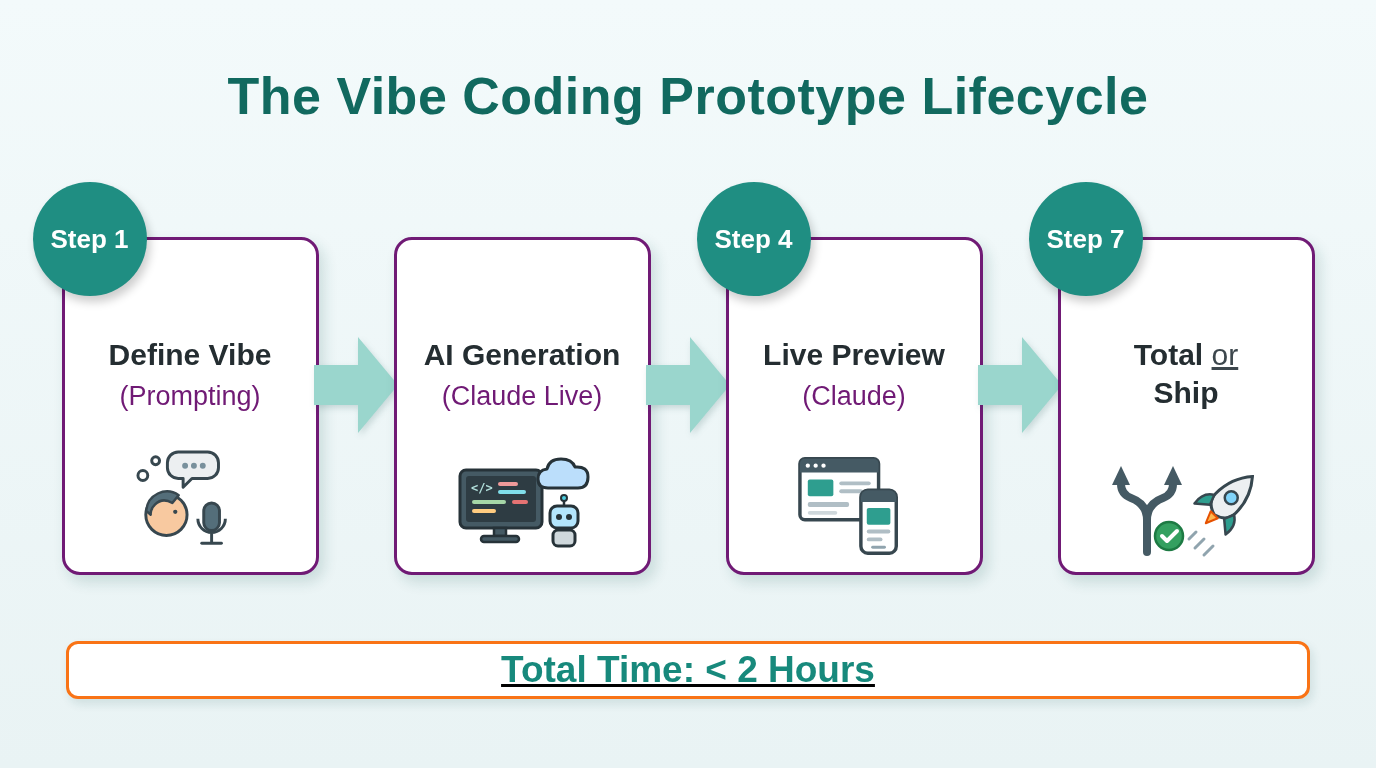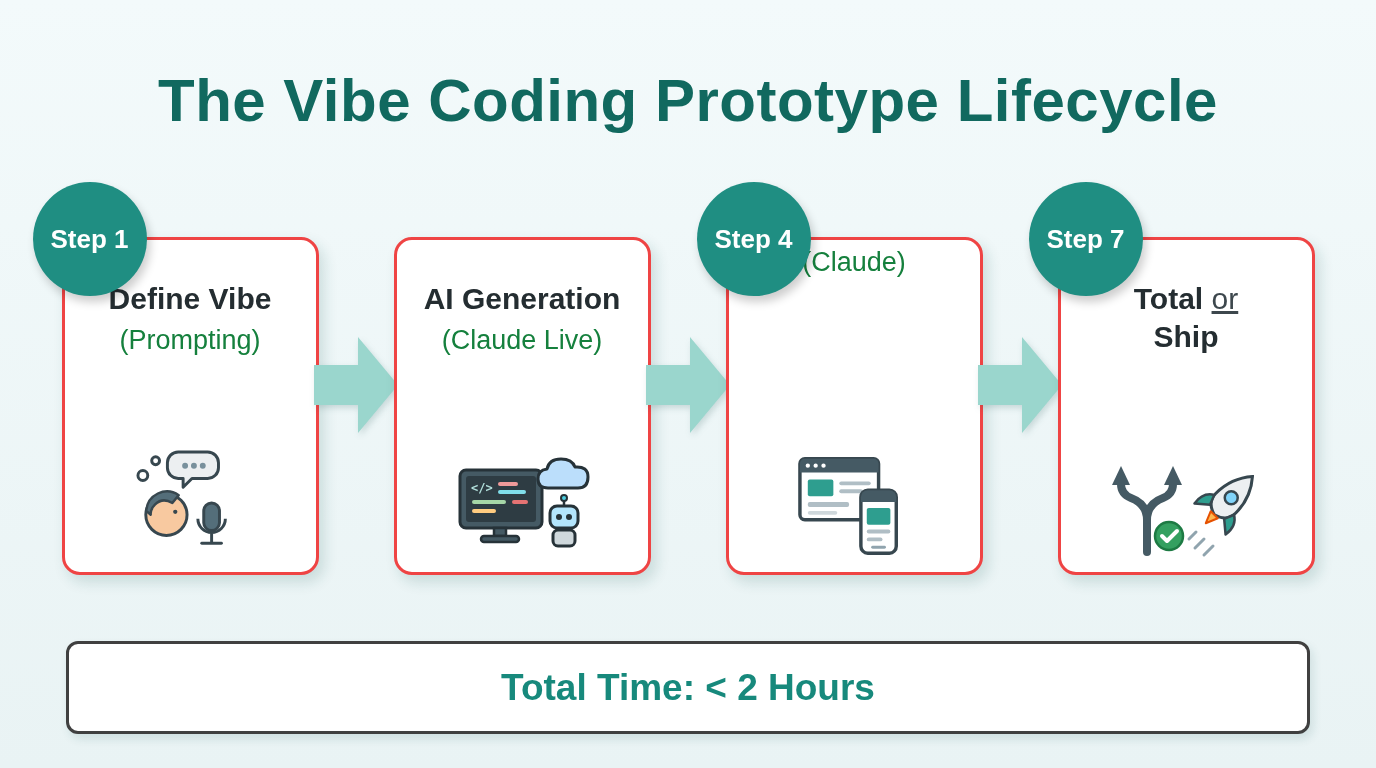--- a/index.html
+++ b/index.html
@@ -6,74 +6,75 @@
   body {
     width:1376px; height:768px;
     font-family:"Liberation Sans", sans-serif;
     background:linear-gradient(180deg, #f3fafb 0%, #e9f3f4 100%);
     overflow:hidden;
   }
   .canvas { position:relative; width:1376px; height:768px; }
 
   .title {
     position:absolute; top:66px; left:0; width:100%;
-    text-align:center; font-size:60px; font-weight:bold;
+    text-align:center; font-size:52px; font-weight:bold;
     color:#11695f; letter-spacing:0.5px;
   }
 
   .cards-row {
     position:absolute; top:237px; left:0; width:100%;
     display:flex; justify-content:center; align-items:flex-start;
   }
   .card {
     box-sizing:border-box; position:relative;
     width:257px; height:338px;
     background:#ffffff;
-    border:3px solid #ef4444; border-radius:18px;
+    border:3px solid #701a75; border-radius:18px;
     box-shadow:5px 7px 14px rgba(18,86,79,0.16);
   }
   .badge {
     position:absolute; top:-58px; left:-32px;
     width:114px; height:114px; border-radius:50%;
     background:#1f8e82; color:#ffffff;
     display:flex; align-items:center; justify-content:center;
     font-size:26px; font-weight:bold;
     box-shadow:3px 6px 10px rgba(0,0,0,0.20);
   }
   .card-title {
-    margin-top:40px; text-align:center;
+    margin-top:96px; text-align:center;
     font-size:30px; font-weight:bold; color:#242d31;
     line-height:1.25; padding:0 8px;
   }
   .conj { font-weight:400; color:#3d474d;text-decoration:underline; }
   .card-sub {
     margin-top:6px; text-align:center;
-    font-size:27px; color:#15803d; line-height:1.2;
+    font-size:27px; color:#701a75; line-height:1.2;
   }
   .card-icon {
     position:absolute; bottom:14px; left:0; width:100%;
     display:flex; justify-content:center;
   }
   .card-icon svg { overflow:visible; }
 
   .arrow-slot {
     width:75px; height:338px; position:relative;
     display:flex; justify-content:center;
   }
   .arrow-slot svg {
     position:absolute; top:100px; overflow:visible;
     filter:drop-shadow(2px 3px 3px rgba(20,80,75,0.18));
   }
 
   .footer {
     position:absolute; top:641px; left:66px;
-    box-sizing:border-box; width:1244px; height:93px;
-    background:#ffffff; border:3px solid #404040; border-radius:12px;
+    box-sizing:border-box; width:1244px; height:58px;
+    background:#ffffff; border:3px solid #f97316; border-radius:12px;
     display:flex; align-items:center; justify-content:center;
     box-shadow:3px 5px 10px rgba(18,86,79,0.12);
+    text-decoration:underline;
   }
   .footer-text { color:#17897c; font-size:37px; font-weight:bold; }
 </style>
 </head>
 <body>
 
 <div class="canvas">
 
   <div class="title">The Vibe Coding Prototype Lifecycle</div>
 
@@ -135,20 +136,21 @@
     </div>
 
     <div class="arrow-slot">
       <svg width="84" height="96" viewBox="0 0 84 96">
           <polygon points="0,28 44,28 44,0 84,48 44,96 44,68 0,68" fill="#9ad6cd"></polygon>
         </svg>
     </div>
 
     <div class="card">
       <div class="badge">Step 4</div>
+      <div class="card-title">Live Preview</div>
       <div class="card-sub">(Claude)</div>
       <div class="card-icon">
         <svg width="116" height="106" viewBox="0 0 118 106" aria-hidden="true">
           <rect x="4" y="6" width="80" height="62" rx="5" fill="#ffffff" stroke="#37474f" stroke-width="3.5"></rect>
           <path d="M4 11 a5 5 0 0 1 5 -5 h70 a5 5 0 0 1 5 5 v9 h-80 z" fill="#455a64"></path>
           <circle cx="12" cy="13" r="2.2" fill="#ffffff"></circle>
           <circle cx="20" cy="13" r="2.2" fill="#ffffff"></circle>
           <circle cx="28" cy="13" r="2.2" fill="#ffffff"></circle>
           <rect x="12" y="27" width="26" height="17" rx="2" fill="#2e9e8f"></rect>
           <rect x="44" y="29" width="32" height="4" rx="2" fill="#b0bec5"></rect>

